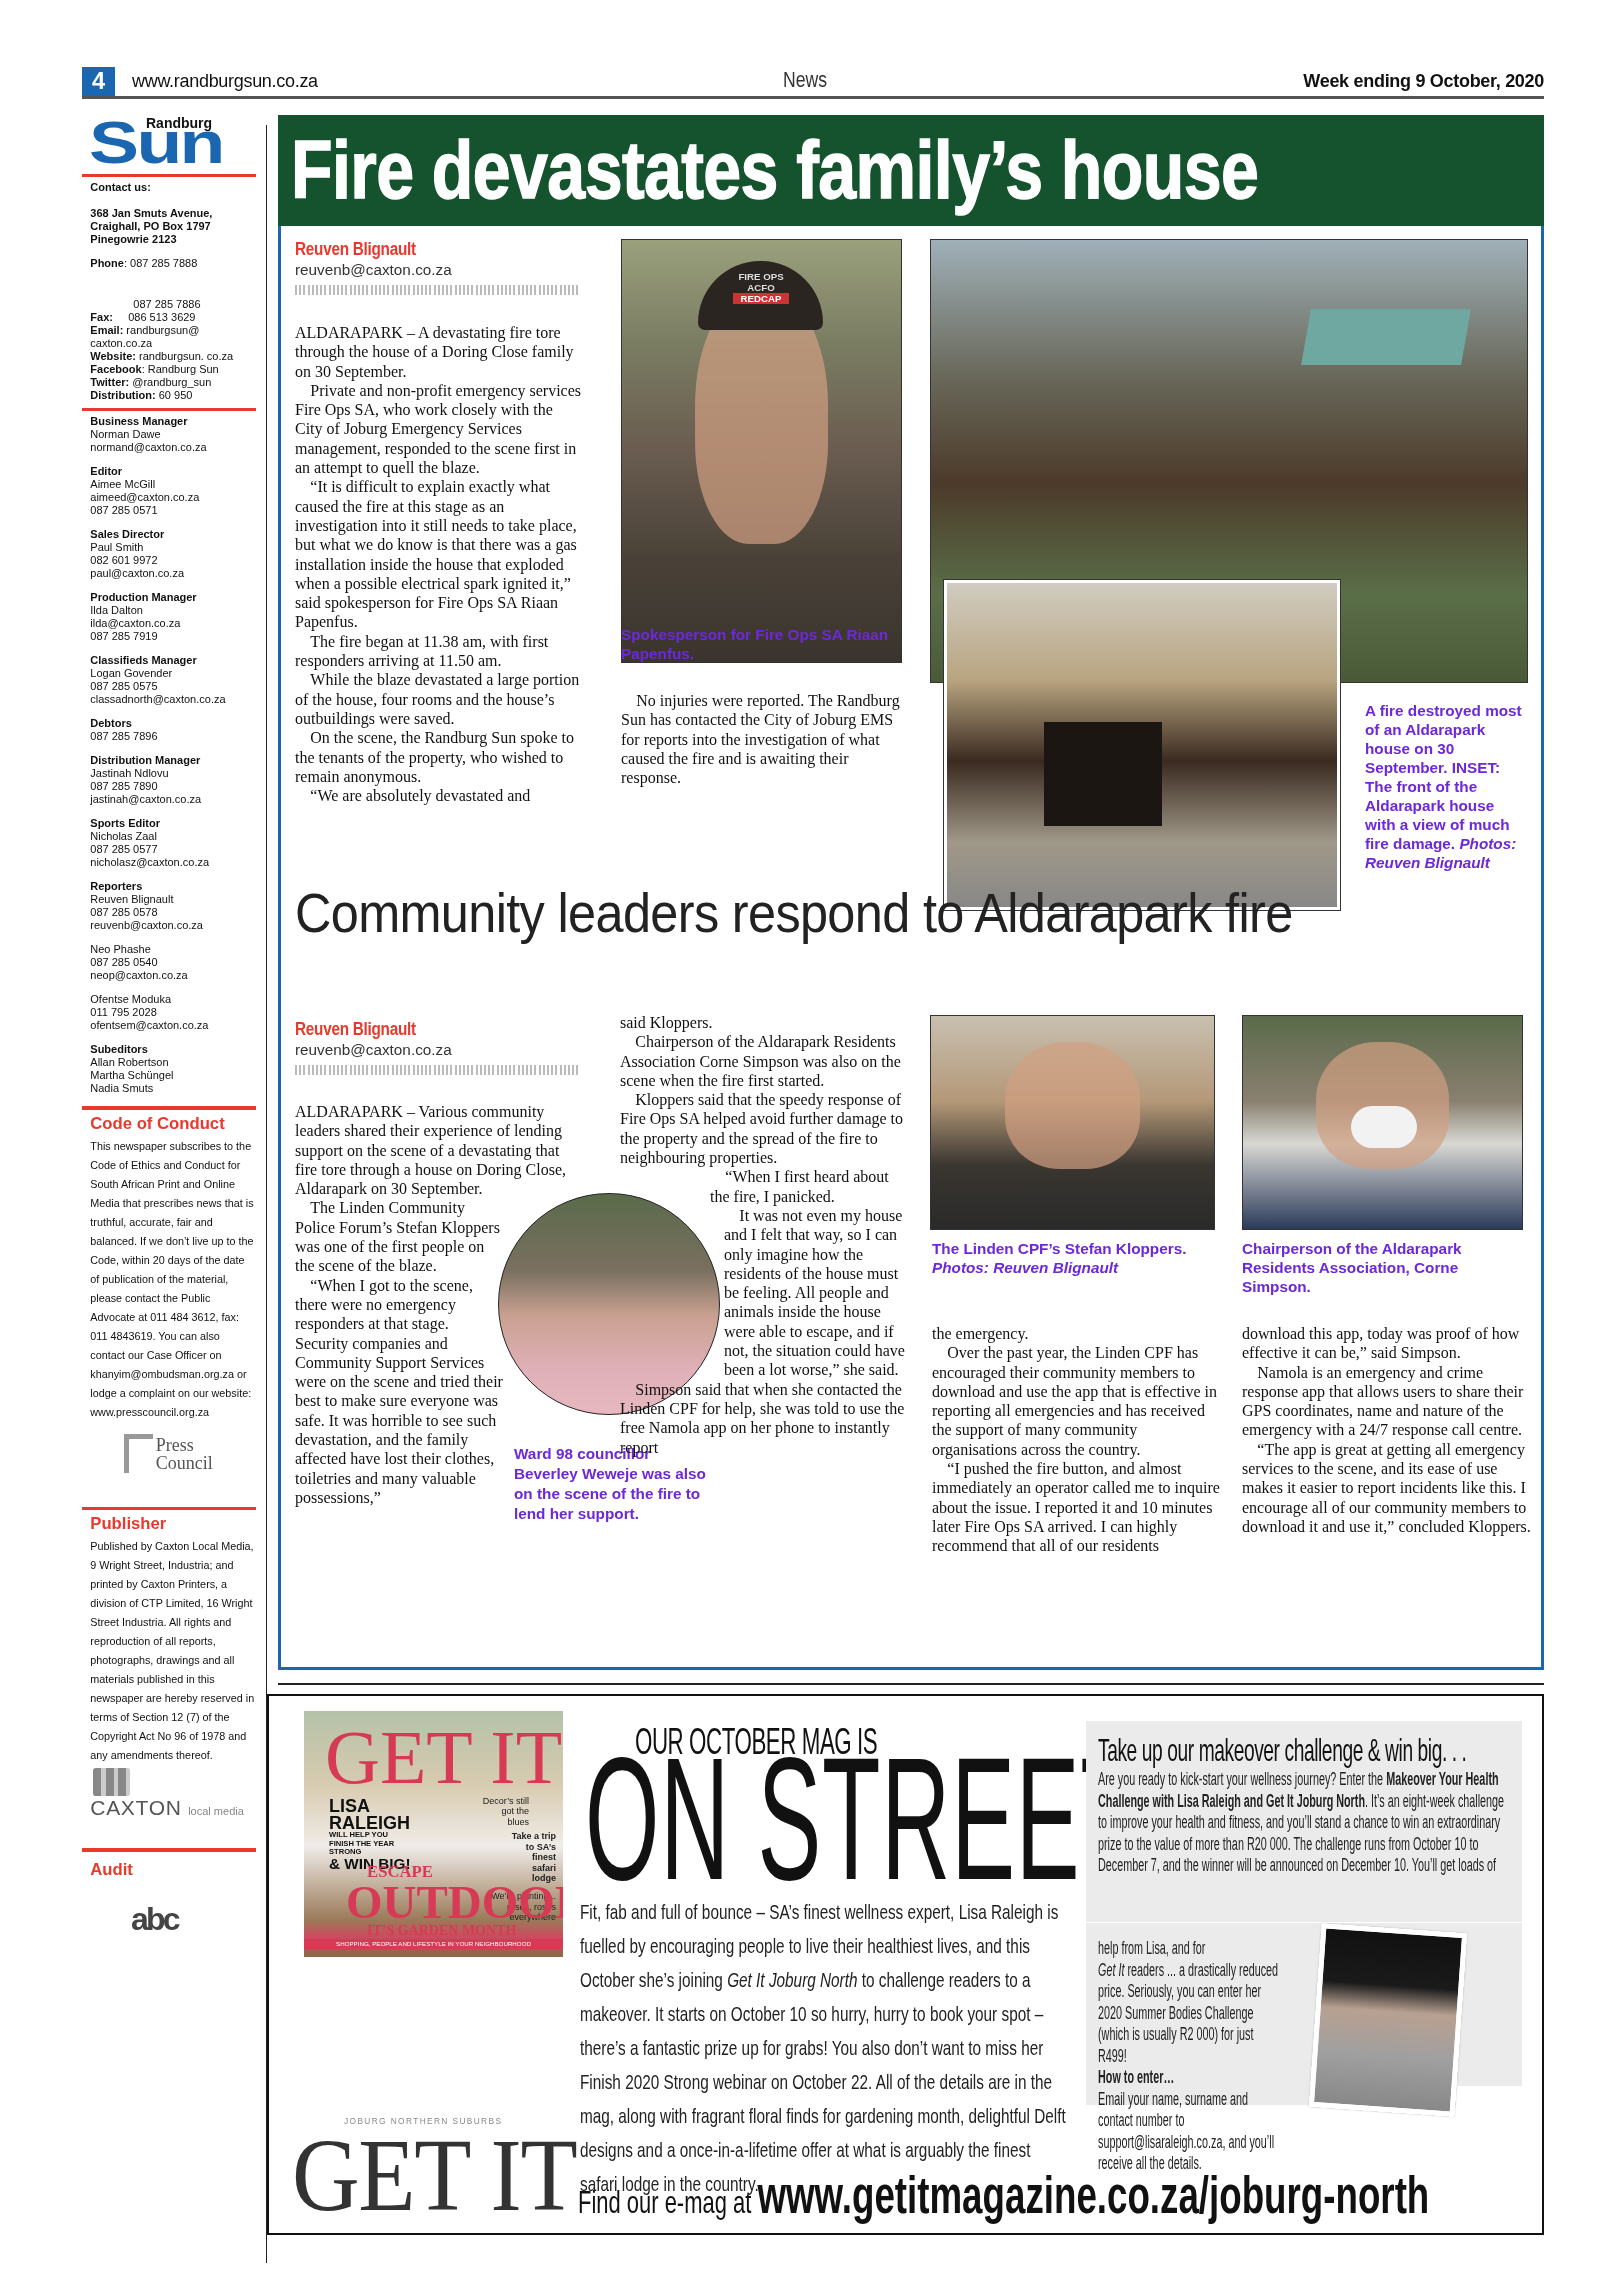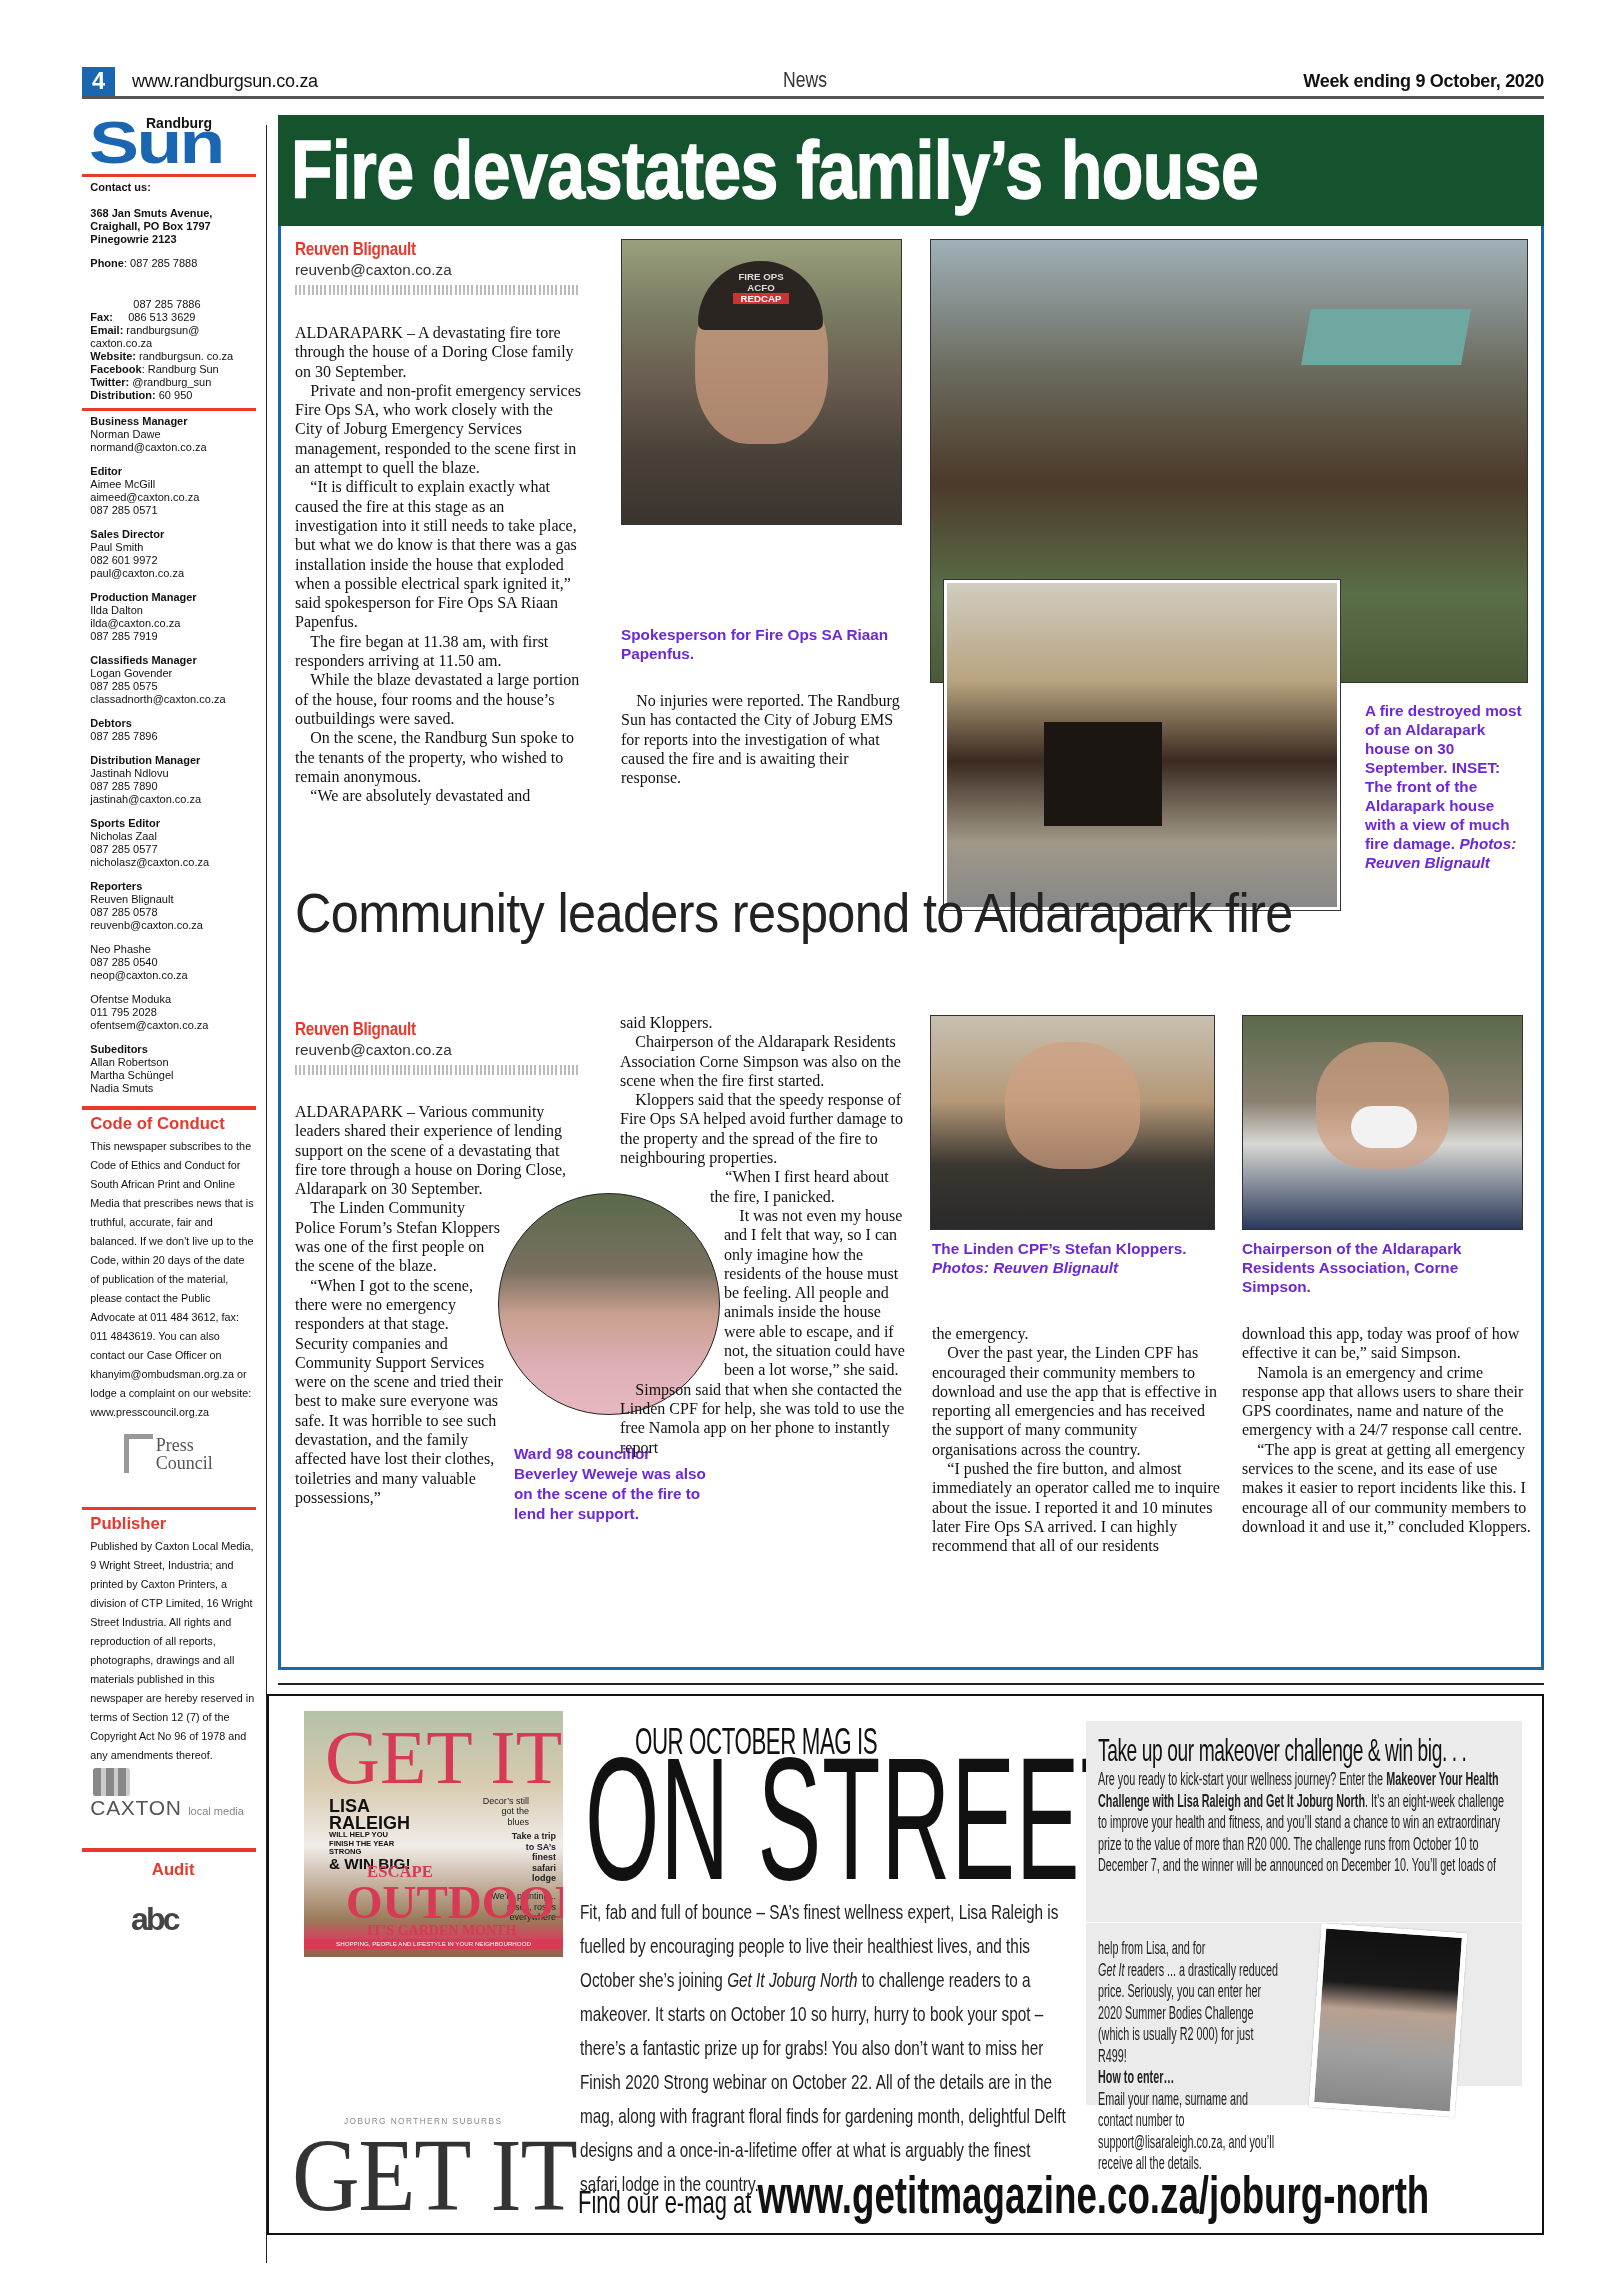--- a/index.html
+++ b/index.html
@@ -208,21 +208,21 @@
 
   <div class="red-rule" style="margin-top:32px;"></div>
   <div class="sb-red-head">Publisher</div>
   <div class="sb-small">Published by Caxton Local Media, 9 Wright Street, Industria; and printed by Caxton Printers, a division of CTP Limited, 16 Wright Street Industria. All rights and reproduction of all reports, photographs, drawings and all materials published in this newspaper are hereby reserved in terms of Section 12 (7) of the Copyright Act No 96 of 1978 and any amendments thereof.</div>
   <div class="caxton">
     <div class="cx-mark"></div>
     <div class="cx-text"><span style="font-size:21px;color:#555;letter-spacing:0.7px;">CAXTON</span> <span>local media</span></div>
   </div>
 
   <div class="red-rule" style="margin-top:28px;"></div>
-  <div class="sb-red-head" style="margin-top:8.3px;text-align:center;">Audit</div>
+  <div class="sb-red-head" style="margin-top:8.3px;">Audit</div>
   <div class="abc-logo">abc</div>
 </aside>
 
 <div class="article-frame"></div>
 <div class="headline-bar">
   <h1 class="headline">Fire devastates family’s house</h1>
 </div>
 
 <div class="byline" style="left:295px; top:239px;">
   <div class="name">Reuven Blignault</div>
@@ -233,21 +233,21 @@
 <div class="col" style="left:295px; top:323px; width:288px;">
   <p class="first">ALDARAPARK – A devastating fire tore through the house of a Doring Close family on 30 September.</p>
   <p>Private and non-profit emergency services Fire Ops SA, who work closely with the City of Joburg Emergency Services management, responded to the scene first in an attempt to quell the blaze.</p>
   <p>“It is difficult to explain exactly what caused the fire at this stage as an investigation into it still needs to take place, but what we do know is that there was a gas installation inside the house that exploded when a possible electrical spark ignited it,” said spokesperson for Fire Ops SA Riaan Papenfus.</p>
   <p>The fire began at 11.38 am, with first responders arriving at 11.50 am.</p>
   <p>While the blaze devastated a large portion of the house, four rooms and the house’s outbuildings were saved.</p>
   <p>On the scene, the Randburg Sun spoke to the tenants of the property, who wished to remain anonymous.</p>
   <p>“We are absolutely devastated and</p>
 </div>
 
-<div class="photo ph-fireman" style="left:621px; top:239px; width:281px; height:286px;">
+<div class="photo ph-fireman" style="left:621px; top:239px; width:281px; height:424px;">
   <div class="ph-inner"></div>
   <div style="position:absolute;left:76px;top:21px;width:125px;height:69px;background:#2a2520;border-radius:62px 62px 7px 7px;"></div>
   <div style="position:absolute;left:111px;top:31px;color:#ddd;font:bold 9.7px 'Liberation Sans',sans-serif;text-align:center;width:56px;">
     <div>FIRE OPS</div>
       <div>ACFO</div>
       <div style="background:#c33;color:#fff;">REDCAP</div>
   </div>
 </div>
 <div class="caption" style="left:621px; top:625px; width:281px;">Spokesperson for Fire Ops SA Riaan Papenfus.</div>
 

